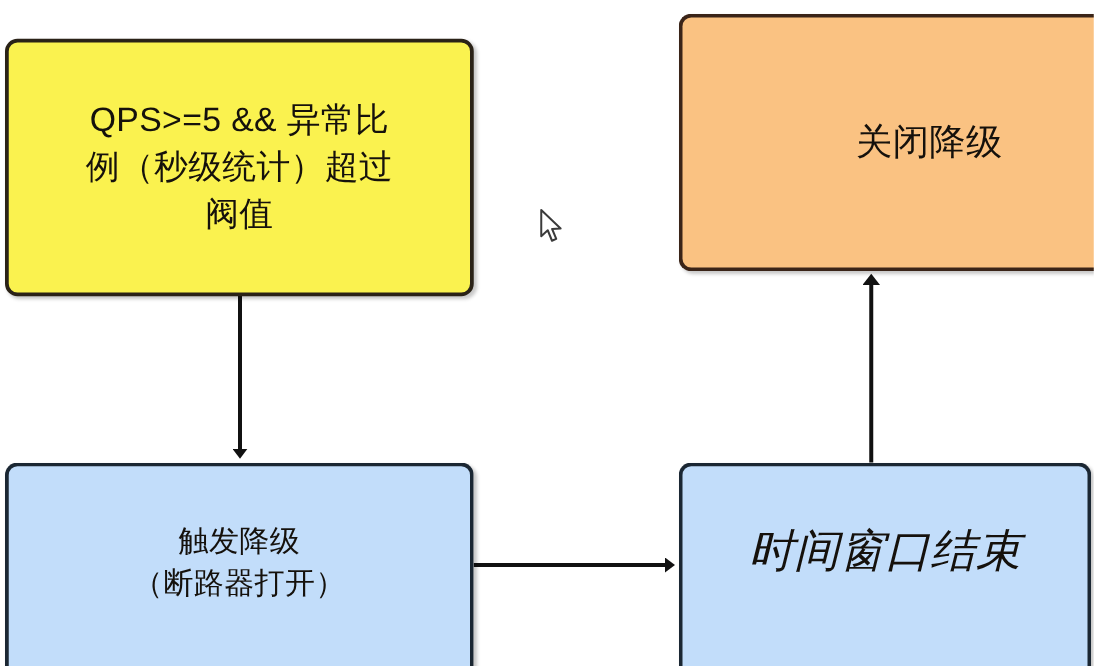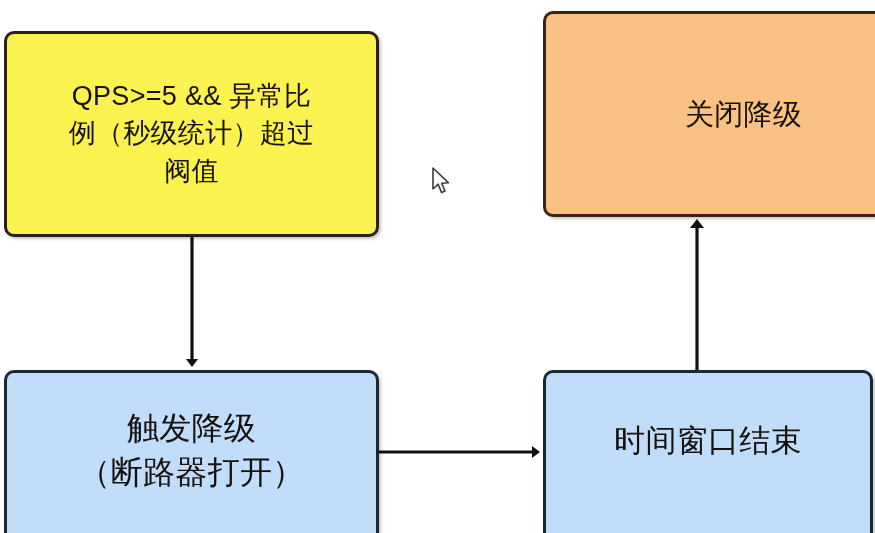--- a/index.html
+++ b/index.html
@@ -79,37 +79,38 @@
     left: 4px;
     top: 370px;
     width: 375px;
     height: 175px;
     background: #c2ddfa;
     border-color: #1b2733;
     border-bottom: none;
     border-radius: 10px 10px 0 0;
   }
   #node-trigger-degrade .node-label {
-    font-size: 32px;
+    font-size: 24px;
     transform: translateY(-9px);
   }
   
   #node-window-end {
     left: 543px;
     top: 370px;
     width: 330px;
     height: 175px;
     background: #c2ddfa;
     border-color: #1b2733;
     border-bottom: none;
     border-radius: 10px 10px 0 0;
   }
   #node-window-end .node-label {
-    font-size: 31px;
+    font-size: 36px;
     transform: translateY(-18px);
+    font-style: italic;
   }
   #cursor {
     position: absolute;
     left: 431px;
     top: 167px;
     width: 22px;
     height: 30px;
   }
 </style>
 </head>

